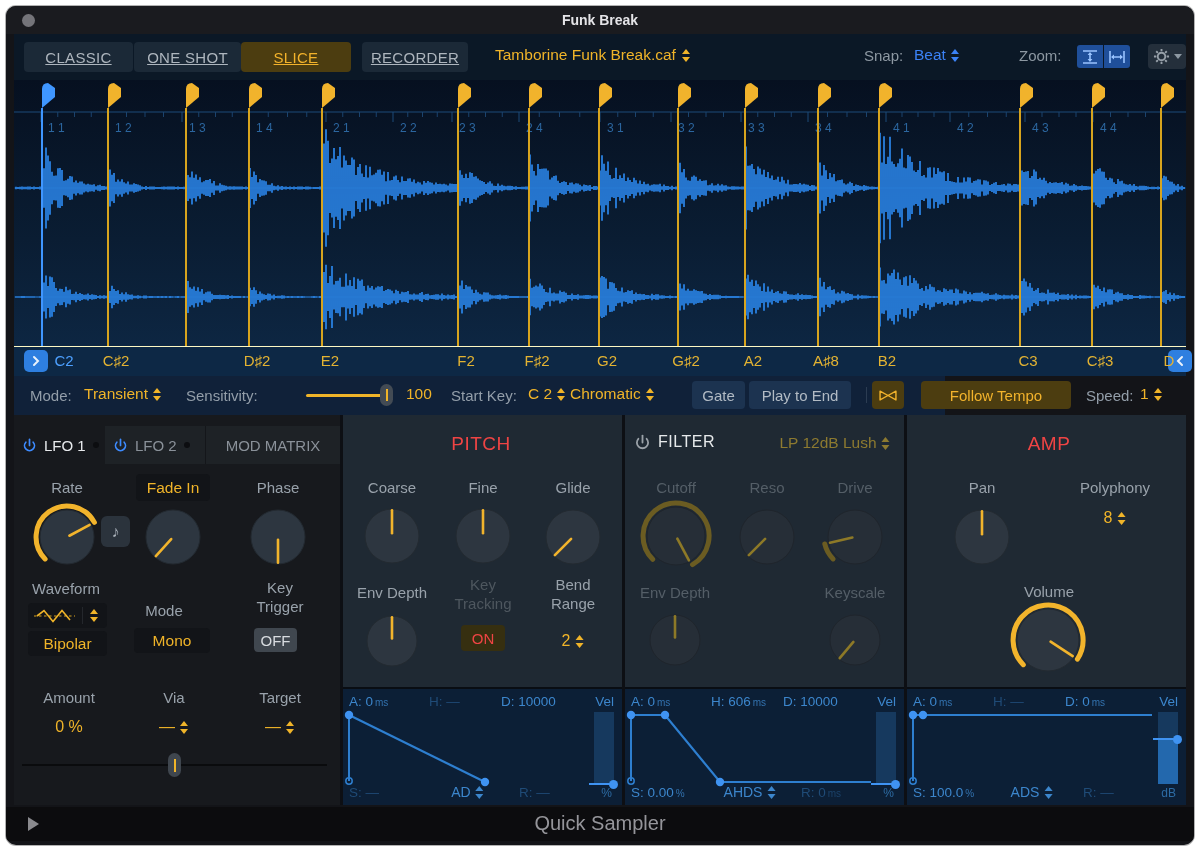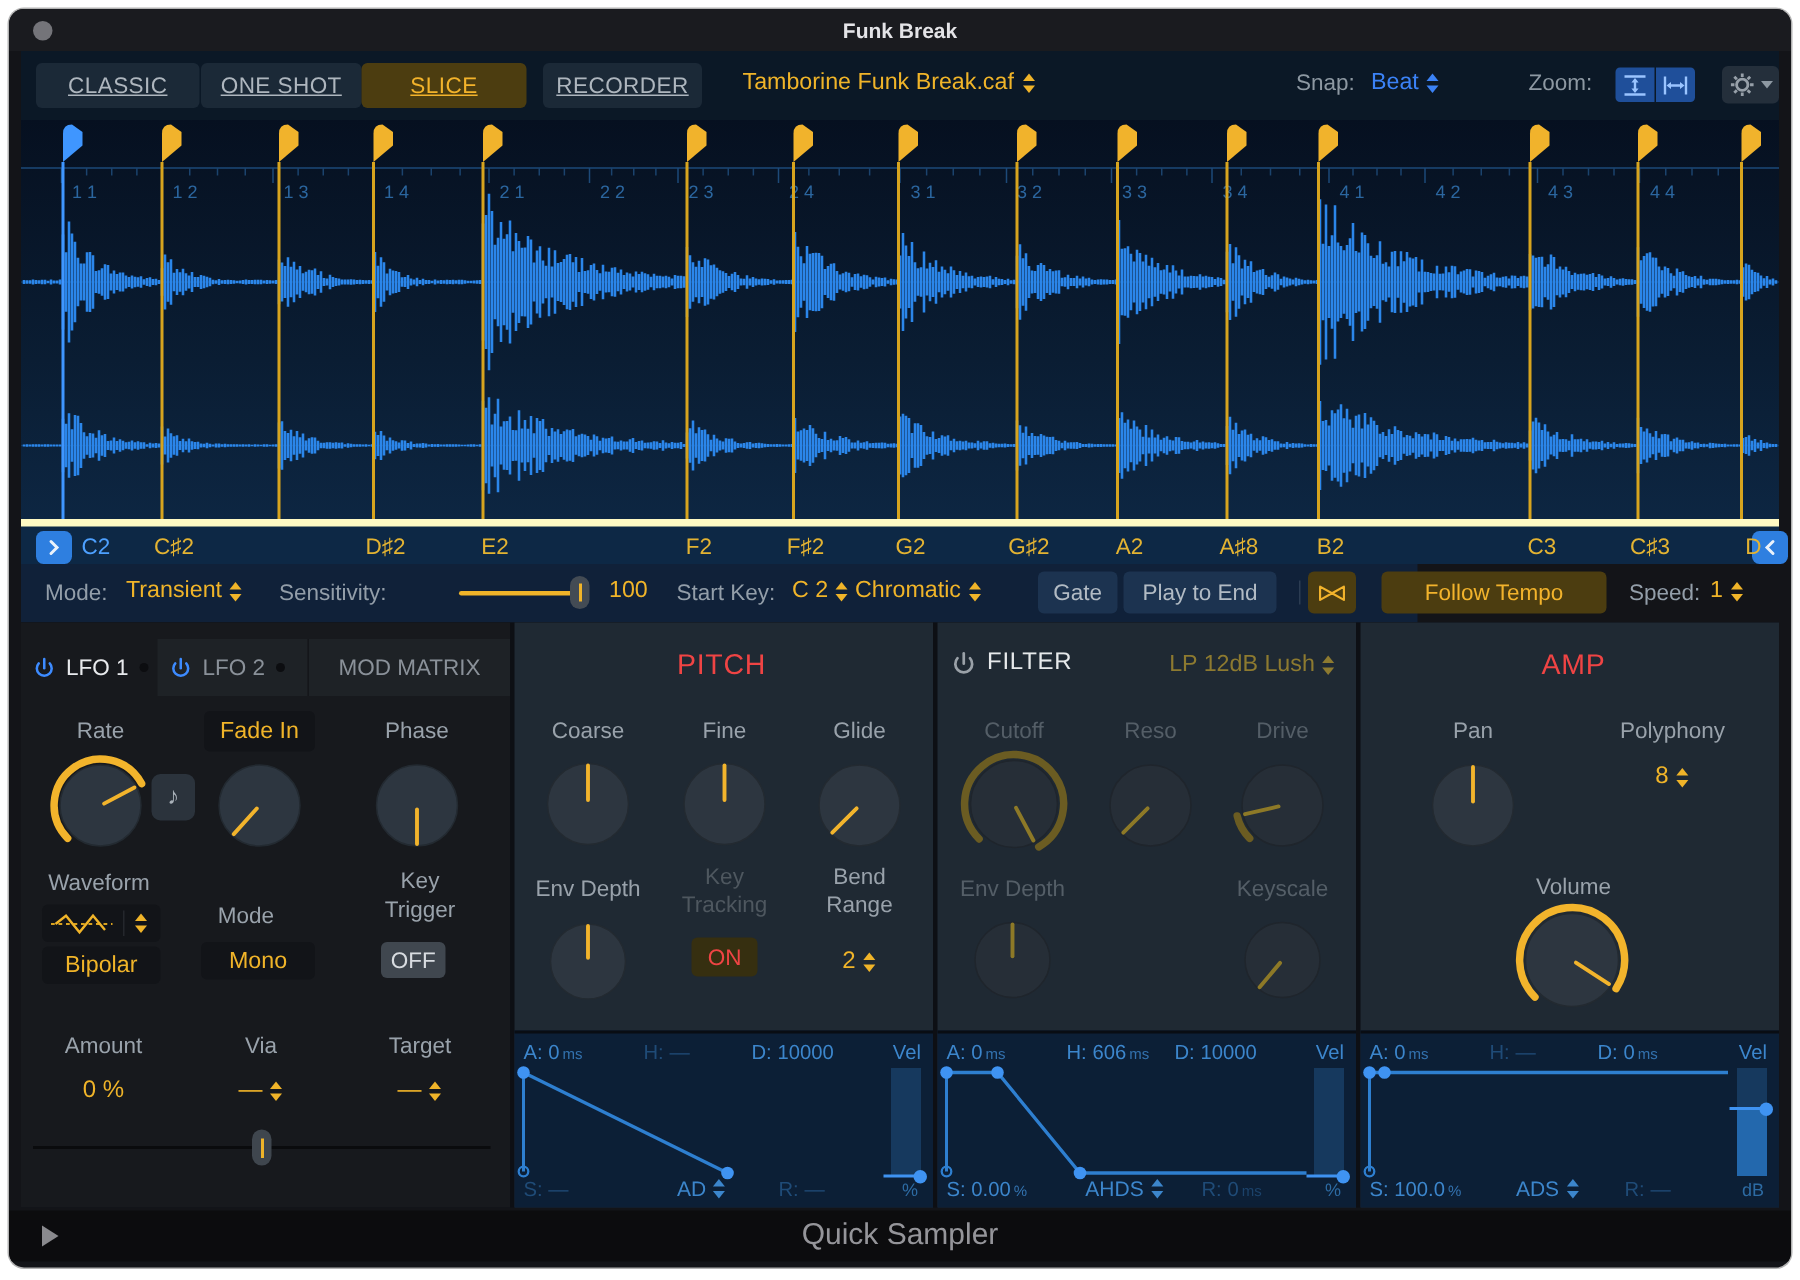--- a/index.html
+++ b/index.html
@@ -27,21 +27,21 @@
   
   .ud{position:relative;width:9px;height:13px;display:inline-block;flex:0 0 9px;}
   .ud::before,.ud::after{content:"";position:absolute;left:0;border-left:4.5px solid transparent;border-right:4.5px solid transparent;}
   .ud::before{top:0;border-bottom:5px solid currentColor;}
   .ud::after{bottom:0;border-top:5px solid currentColor;}
   .dn1{width:0;height:0;border-left:4px solid transparent;border-right:4px solid transparent;border-top:5px solid #8d98a2;}
   
   .waveArea{position:absolute;left:8px;top:74px;width:1172px;height:266px;
     background:linear-gradient(180deg,#061020 0%,#0a1d33 60%,#0d2642 100%);}
   
-  .keybar{position:absolute;left:8px;top:340px;width:1172px;height:30px;background:#0d2845;border-top:5px solid #fef9c3;box-sizing:border-box;}
+  .keybar{position:absolute;left:8px;top:340px;width:1172px;height:30px;background:#0d2845;border-top:1px solid #fef9c3;box-sizing:border-box;}
   .kbtn{position:absolute;top:3px;width:24px;height:22px;background:#2e7fe0;border-radius:5px;
     display:flex;align-items:center;justify-content:center;}
   .key{position:absolute;top:5px;transform:translateX(-50%);color:#e3b332;font-size:15px;white-space:nowrap;}
   .key.first{color:#4da0ff;}
   
   .ctrlrow{position:absolute;left:8px;top:370px;width:931px;height:39px;background:#102139;}
   .cl{position:absolute;top:11px;color:#939ea9;font-size:15px;white-space:nowrap;}
   .cval{position:absolute;top:9px;color:#f0b429;font-size:15.5px;display:flex;align-items:center;gap:5px;white-space:nowrap;}
   .cbtn{position:absolute;top:5px;height:28px;background:#1c3350;border-radius:4px;color:#b2bbc4;
     font-size:15px;display:flex;align-items:center;justify-content:center;}

